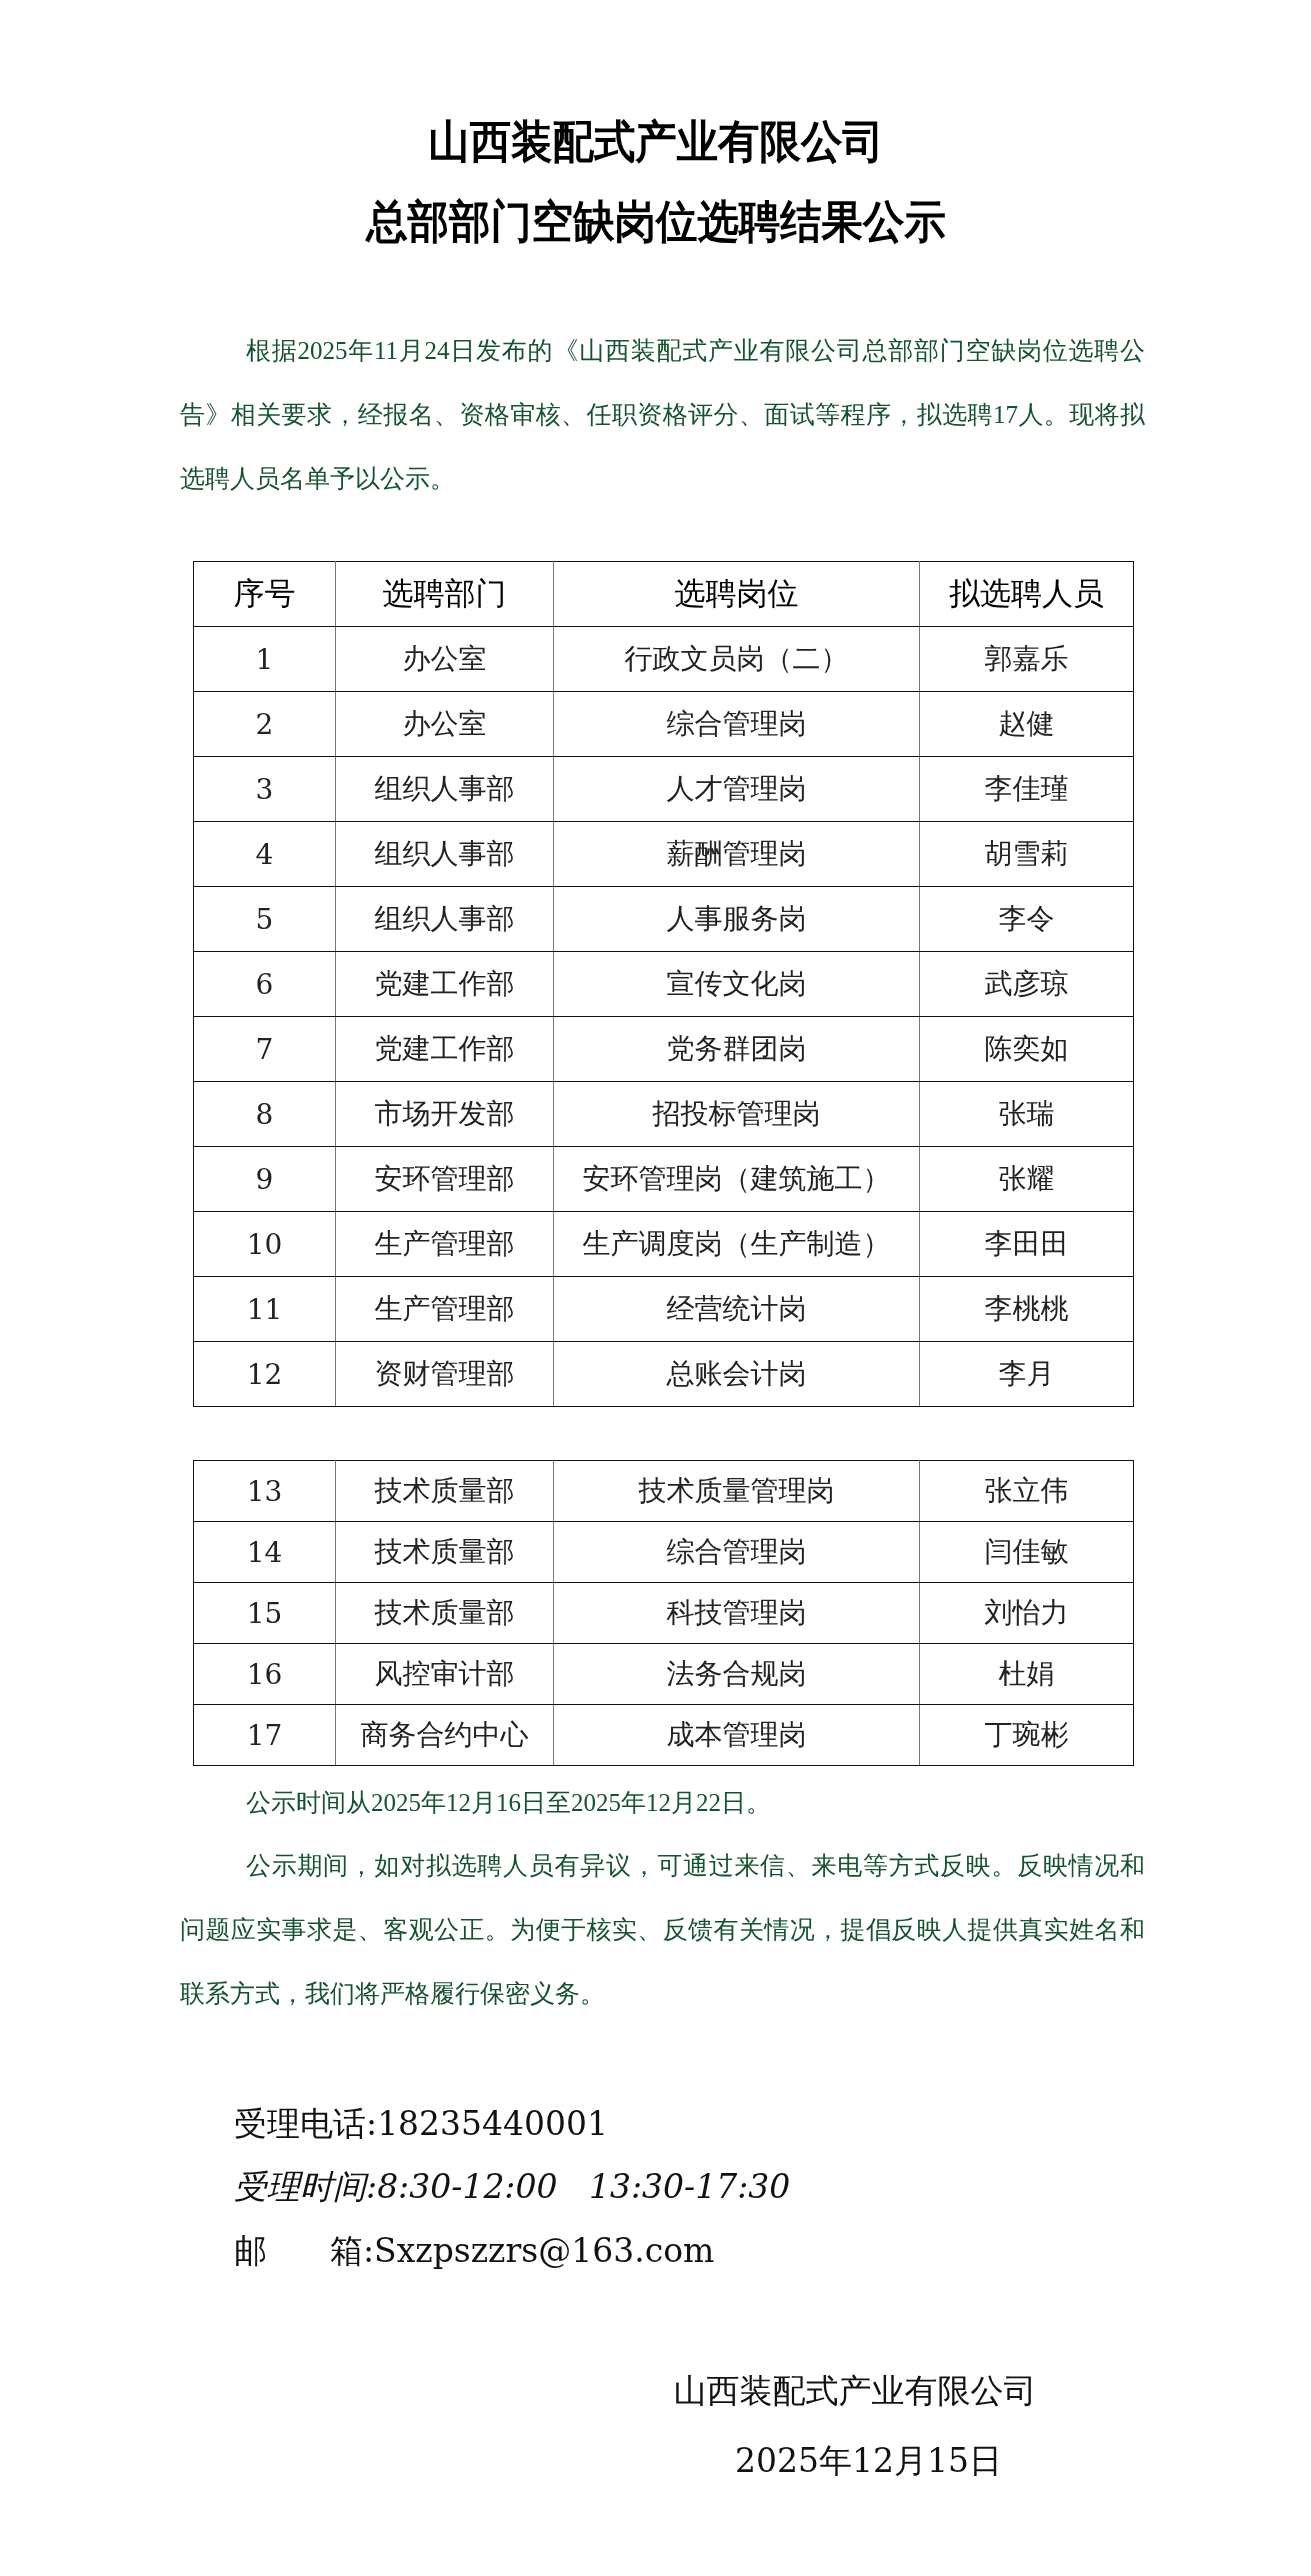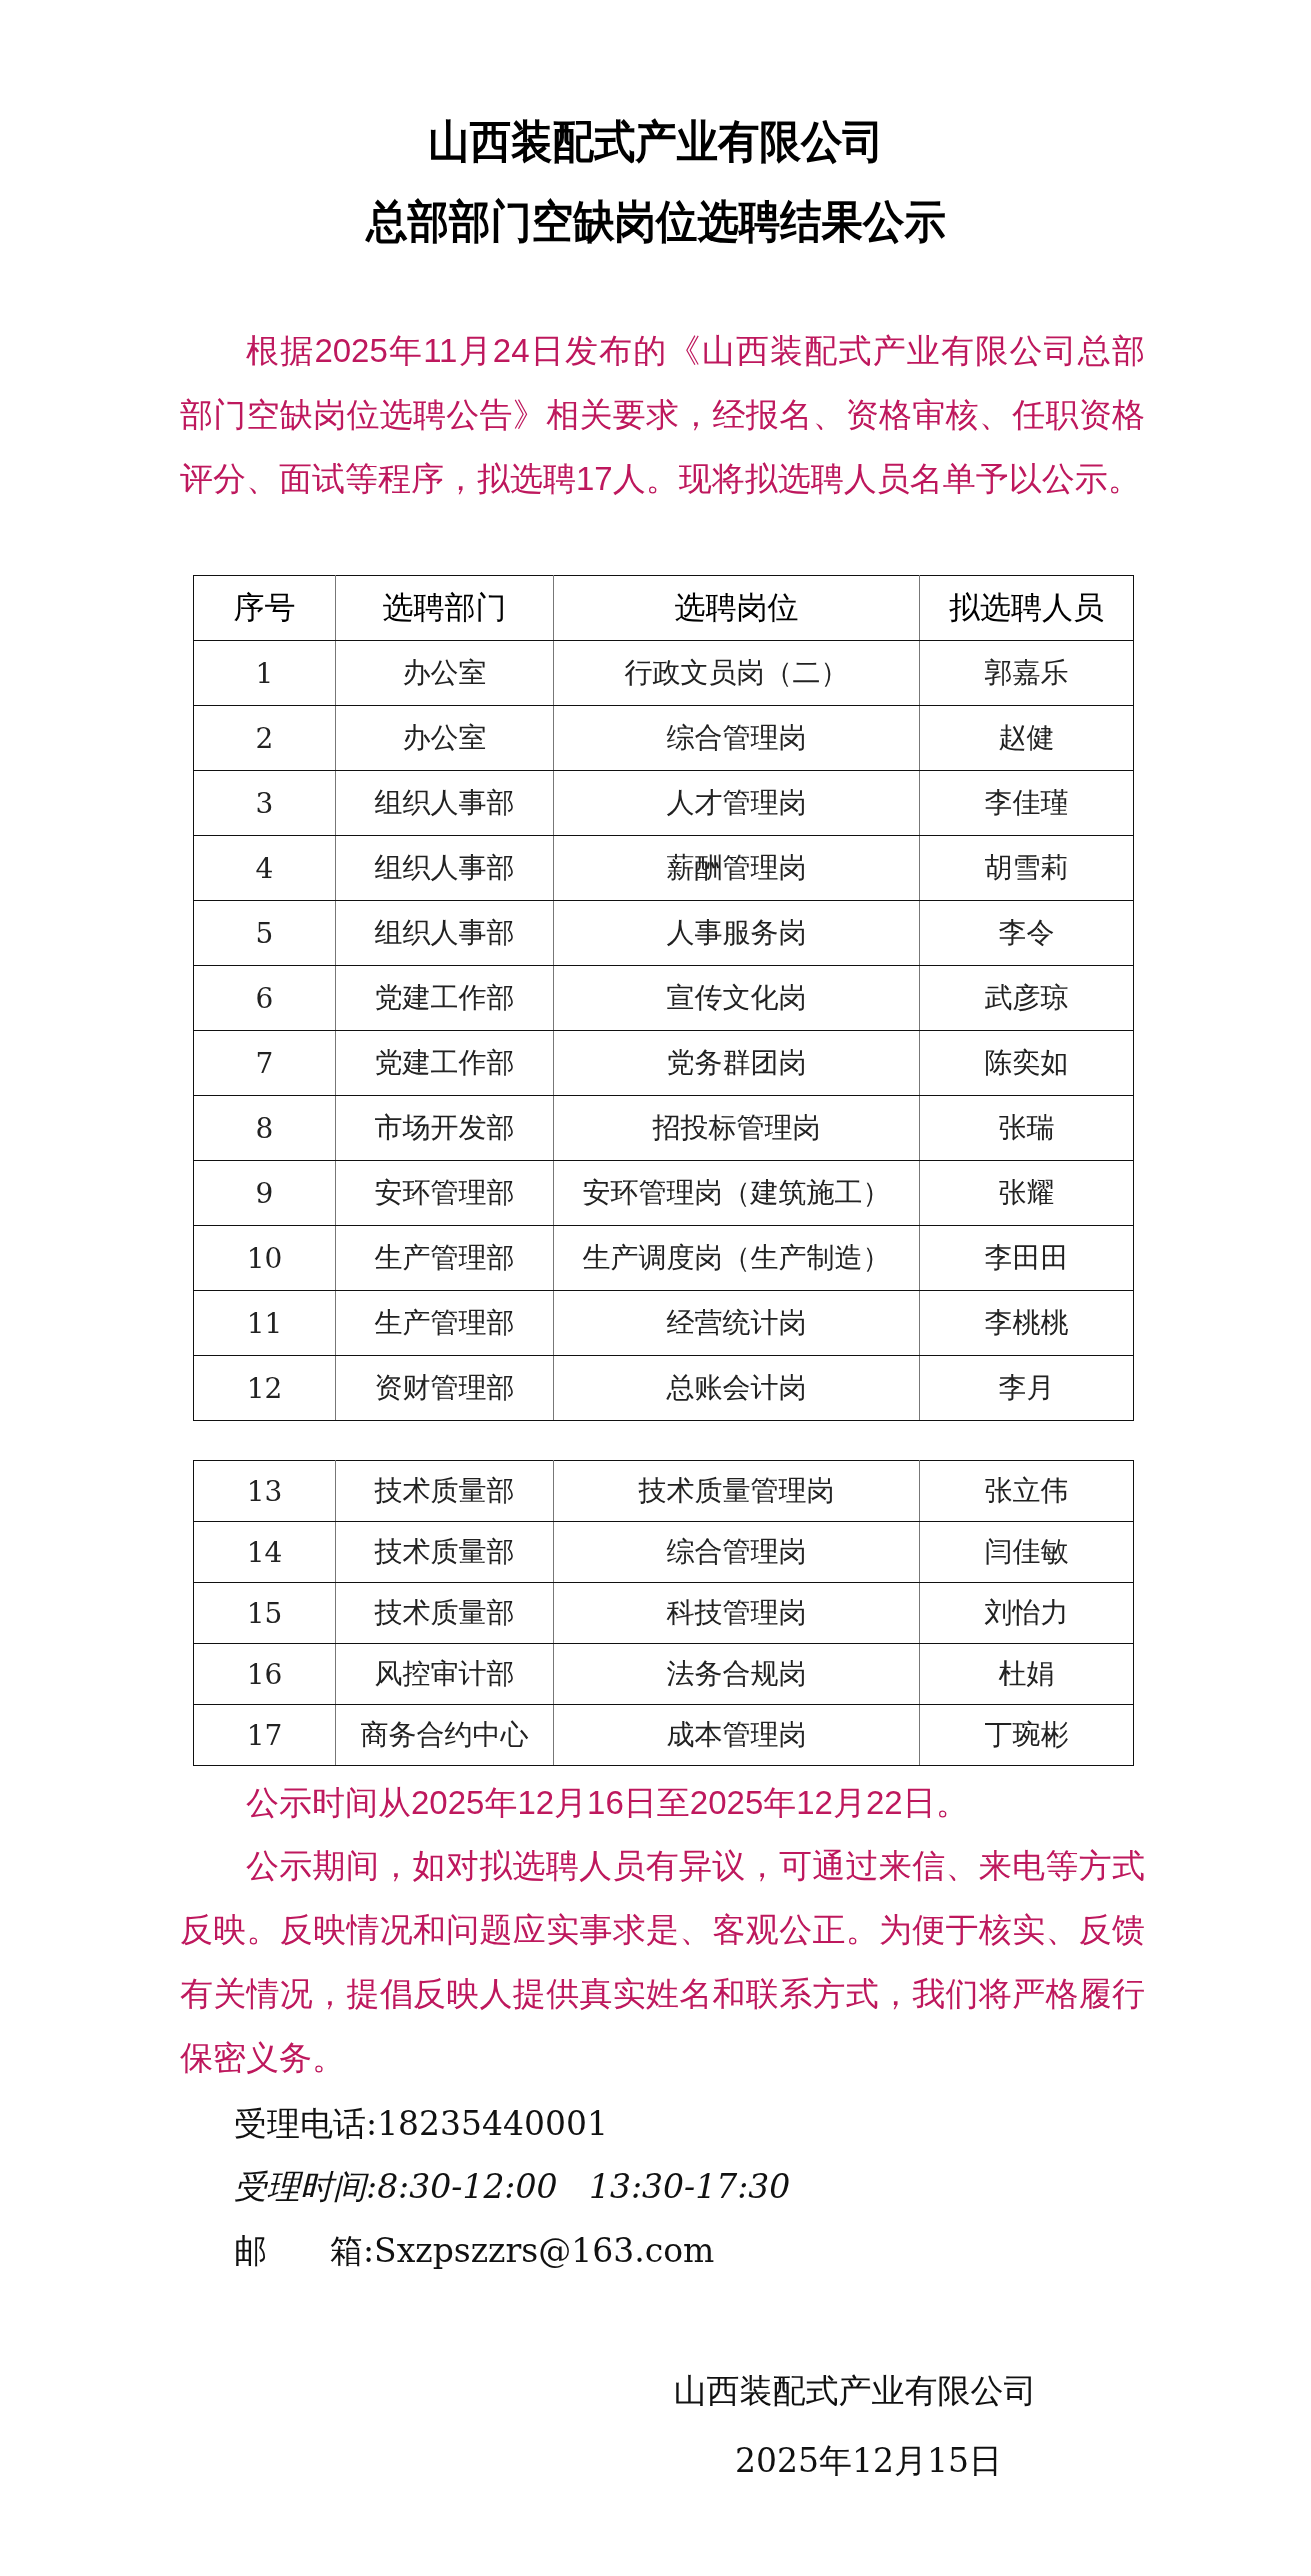--- a/index.html
+++ b/index.html
@@ -28,26 +28,26 @@
     transform: scaleX(0.92);
     transform-origin: center;
   }
   .title.l1 { top: 117px; }
   .title.l2 { top: 197px; }
 
   .para {
     position: absolute;
     left: 180px;
     width: 965px;
-    font-size: 33px;
+    font-size: 25px;
     line-height: 64px;
     text-indent: 66px;
     text-align: justify;
-    color: #be185d;
-    font-family: Liberation Sans, sans-serif;
+    color: #14532d;
+    font-family: Liberation Serif, serif;
   }
   .para.intro { top: 319px; }
   .para.period { top: 1771px; }
   .para.objection { top: 1834px; }
 
   .contact {
     position: absolute;
     left: 234px;
     font-size: 33px;
     line-height: 64px;
@@ -70,21 +70,21 @@
   .sig.company { top: 2366px; left: 668px; width: 374px; text-align: center; }
   .sig.date { top: 2436px; left: 735px; width: 278px; text-align: left; }
 
   table.roster {
     position: absolute;
     left: 193px;
     border-collapse: collapse;
     table-layout: fixed;
     width: 941px;
   }
-  table.roster.t1 { top: 575px; }
+  table.roster.t1 { top: 561px; }
   table.roster.t2 { top: 1460px; }
   table.roster col.c1 { width: 142px; }
   table.roster col.c2 { width: 218px; }
   table.roster col.c3 { width: 366px; }
   table.roster col.c4 { width: 214px; }
   table.roster td, table.roster th {
     border-top: 1.7px solid #111111;
     border-bottom: 1.7px solid #111111;
     border-left: 0.8px solid #777777;
     border-right: 0.8px solid #777777;

